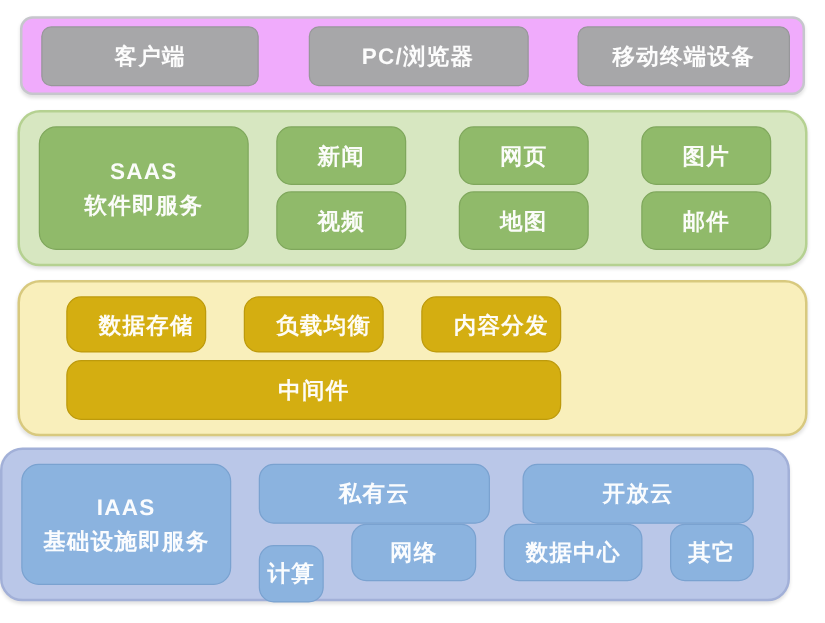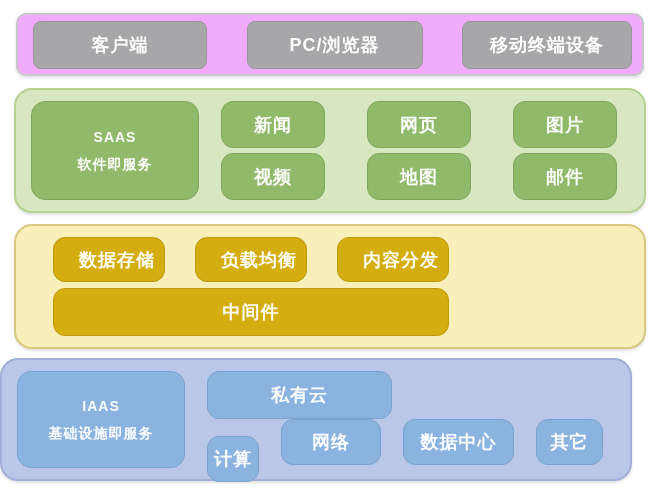--- a/index.html
+++ b/index.html
@@ -61,21 +61,21 @@
   }
   .bigbox {
     width: 168px;
     border-radius: 14px;
     display: flex;
     flex-direction: column;
     align-items: center;
     justify-content: center;
     color: rgba(255,255,255,0.96);
     font-weight: bold;
-    font-size: 14px;
+    font-size: 18px;
     line-height: 27px;
     letter-spacing: 1px;
     text-align: center;
     box-sizing: border-box;
   }
   .rightcol {
     margin-left: 22px;
     width: 396px;
     display: flex;
     flex-direction: column;
@@ -196,20 +196,23 @@
   <div class="layer svc layer-iaas">
     <div class="bigbox">
       <span>IAAS</span>
       <span>基础设施即服务</span>
     </div>
     <div class="rightcol">
       <div class="rowflex iaas-top">
         <div class="box">
           <span>私有云</span>
         </div>
+        <div class="box">
+          <span>开放云</span>
+        </div>
       </div>
       <div class="rowflex iaas-bot">
         <div class="box iaas-w1">
           <span>计算</span>
         </div>
         <div class="box iaas-w2">
           <span>网络</span>
         </div>
         <div class="box iaas-w3">
           <span>数据中心</span>

